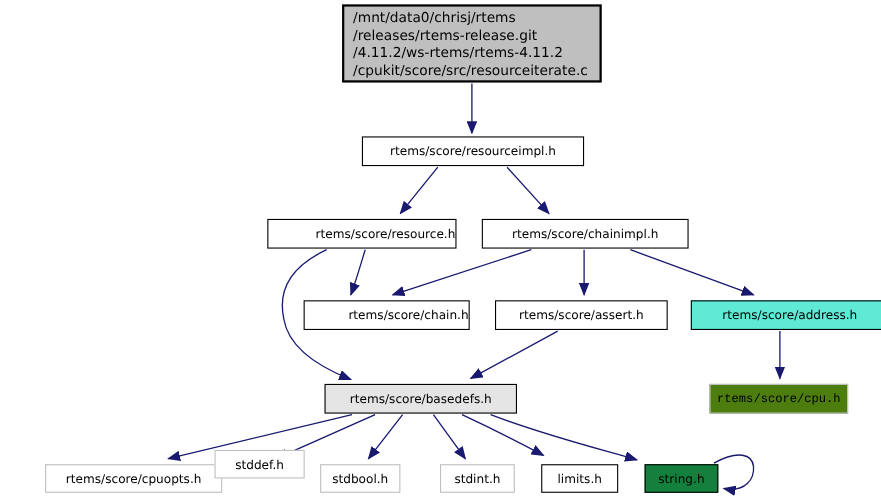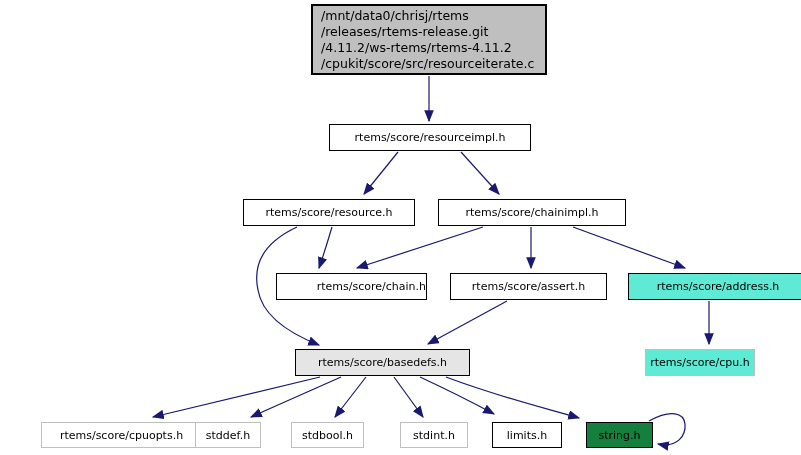--- a/index.html
+++ b/index.html
@@ -65,45 +65,45 @@
     </svg>
     <div class="node multiline" style="left: 311px; top: 4px; width: 236px; height: 71px; background: rgb(191, 191, 191); border-color: rgb(0, 0, 0);">
       <span class="line">/mnt/data0/chrisj/rtems</span>
       <span class="line">/releases/rtems-release.git</span>
       <span class="line">/4.11.2/ws-rtems/rtems-4.11.2</span>
       <span class="line">/cpukit/score/src/resourceiterate.c</span>
     </div>
     <div class="node" style="left: 329px; top: 124px; width: 202px; height: 27px; background: rgb(255, 255, 255); border-color: rgb(0, 0, 0);">
       <span>rtems/score/resourceimpl.h</span>
     </div>
-    <div class="node" style="left: 243px; top: 199px; width: 172px; height: 27px; background: rgb(255, 255, 255); border-color: rgb(0, 0, 0);">
+    <div class="node" style="left: 243px; top: 199px; width: 172px; height: 27px; background: rgb(255, 255, 255); border-color: rgb(0, 0, 0); justify-content: flex-end;">
       <span>rtems/score/resource.h</span>
     </div>
     <div class="node" style="left: 438px; top: 199px; width: 188px; height: 27px; background: rgb(255, 255, 255); border-color: rgb(0, 0, 0);">
       <span>rtems/score/chainimpl.h</span>
     </div>
     <div class="node" style="left: 276px; top: 273px; width: 151px; height: 27px; background: rgb(255, 255, 255); border-color: rgb(0, 0, 0); justify-content: flex-end;">
       <span>rtems/score/chain.h</span>
     </div>
     <div class="node" style="left: 450px; top: 273px; width: 157px; height: 27px; background: rgb(255, 255, 255); border-color: rgb(0, 0, 0);">
       <span>rtems/score/assert.h</span>
     </div>
     <div class="node" style="left: 628px; top: 273px; width: 180px; height: 27px; background: #5eead4; border-color: rgb(0, 0, 0);">
       <span>rtems/score/address.h</span>
     </div>
     <div class="node" style="left: 295px; top: 349px; width: 175px; height: 27px; background: #e5e5e5; border-color: rgb(0, 0, 0);">
       <span>rtems/score/basedefs.h</span>
     </div>
-    <div class="node" style="left: 645px; top: 349px; width: 110px; height: 27px; background: #5eead4; border-color: rgb(191, 191, 191);">
+    <div class="node" style="left: 645px; top: 349px; width: 126px; height: 27px; background: #4d7c0f; border-color: rgb(191, 191, 191); font-family: Liberation Mono, monospace;">
       <span>rtems/score/cpu.h</span>
     </div>
     <div class="node" style="left: 5px; top: 422px; width: 161px; height: 26px; background: rgb(255, 255, 255); border-color: rgb(191, 191, 191); margin-left: 36px;">
       <span>rtems/score/cpuopts.h</span>
     </div>
-    <div class="node" style="left: 195px; top: 422px; width: 66px; height: 26px; background: rgb(255, 255, 255); border-color: rgb(191, 191, 191);">
+    <div class="node" style="left: 195px; top: 409px; width: 82px; height: 26px; background: rgb(255, 255, 255); border-color: rgb(191, 191, 191);">
       <span>stddef.h</span>
     </div>
     <div class="node" style="left: 291px; top: 422px; width: 73px; height: 26px; background: rgb(255, 255, 255); border-color: rgb(191, 191, 191);">
       <span>stdbool.h</span>
     </div>
     <div class="node" style="left: 400px; top: 422px; width: 68px; height: 26px; background: rgb(255, 255, 255); border-color: rgb(191, 191, 191);">
       <span>stdint.h</span>
     </div>
     <div class="node" style="left: 492px; top: 422px; width: 70px; height: 26px; background: rgb(255, 255, 255); border-color: rgb(0, 0, 0);">
       <span>limits.h</span>

